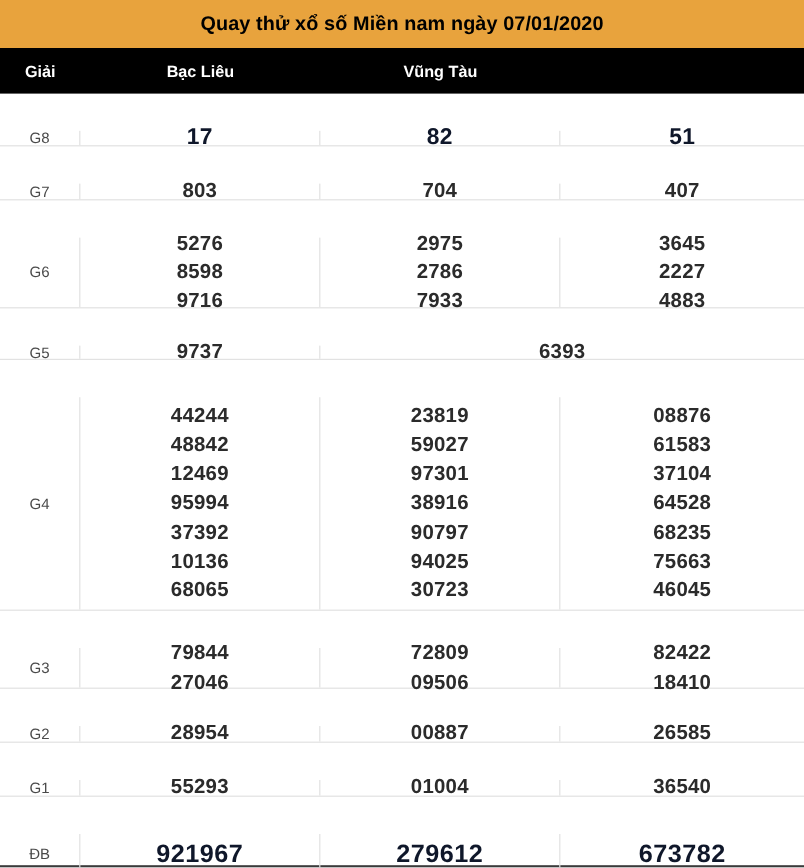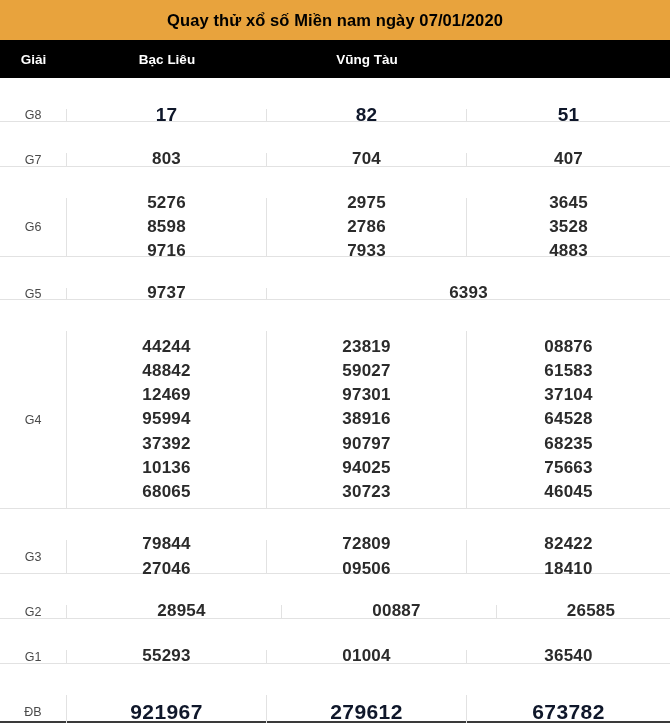--- a/index.html
+++ b/index.html
@@ -122,21 +122,21 @@
     letter-spacing: 0.4px;
   }
 
   
   .h-g8 { flex: 0 0 44px; }
   .h-g7 { flex: 0 0 45px; }
   .h-g6 { flex: 0 0 90px; }
   .h-g5 { flex: 0 0 43px; }
   .h-g4 { flex: 0 0 209px; }
   .h-g3 { flex: 0 0 65px; }
-  .h-g2 { flex: 0 0 45px; gap: 15px; }
+  .h-g2 { flex: 0 0 45px; }
   .h-g1 { flex: 0 0 45px; }
   .h-db { flex: 1 1 auto; }
 </style>
 </head>
 <body>
 
 <div class="lottery-board">
 
   <div class="title-bar">
     <div class="title-text">Quay thử xổ số Miền nam ngày 07/01/2020</div>
@@ -180,21 +180,21 @@
           <div class="num">8598</div>
           <div class="num">9716</div>
         </div>
         <div class="cell c-prov">
           <div class="num">2975</div>
           <div class="num">2786</div>
           <div class="num">7933</div>
         </div>
         <div class="cell c-prov-last">
           <div class="num">3645</div>
-          <div class="num">3528</div>
+          <div class="num">2227</div>
           <div class="num">4883</div>
         </div>
       </div>
       <div class="prize-row h-g5">
         <div class="cell c-prize label-cell">G5</div>
         <div class="cell c-prov">
           <div class="num">9737</div>
         </div>
         <div class="cell c-prov-last">
           <div class="num">6393</div>

